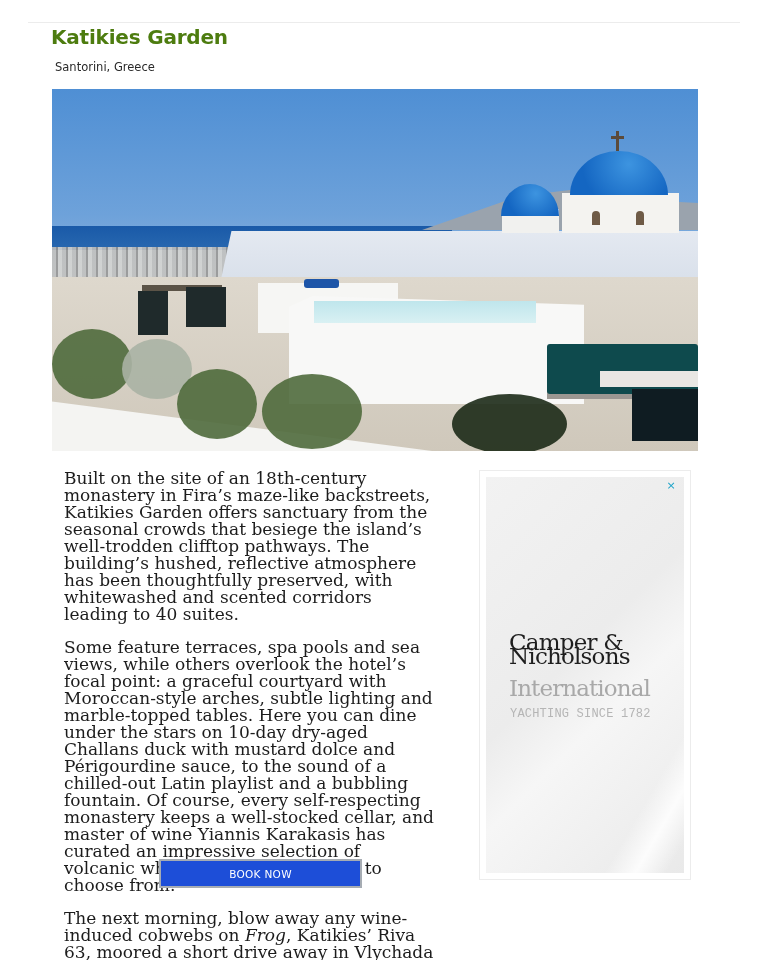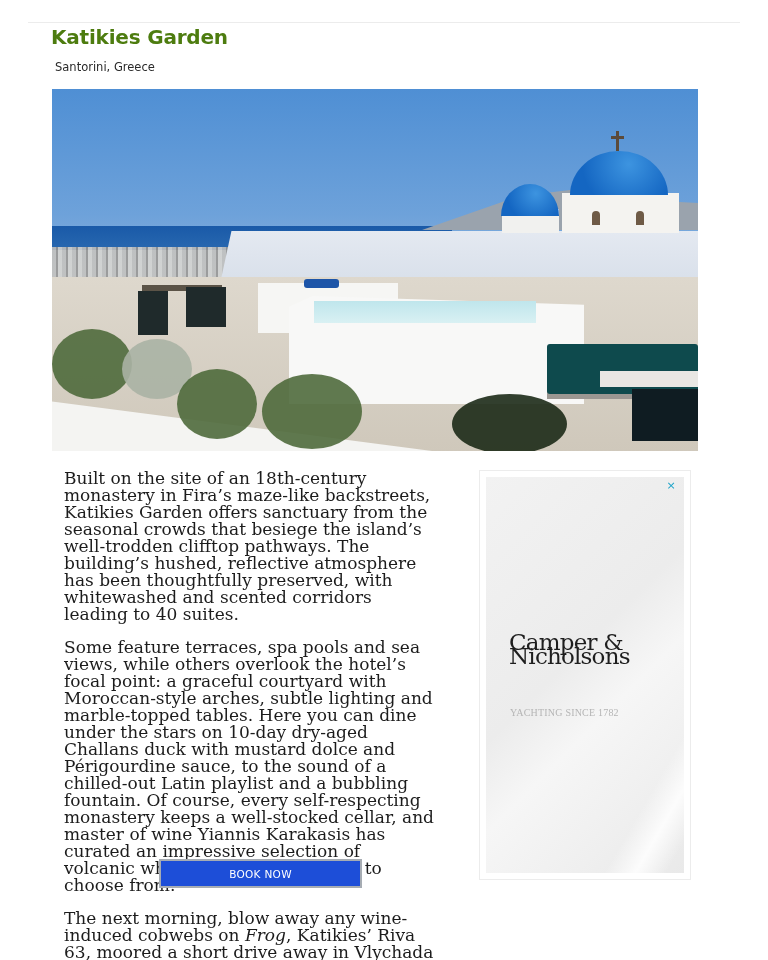--- a/index.html
+++ b/index.html
@@ -49,21 +49,21 @@
                  font-family: "DejaVu Sans", sans-serif; font-size: 10.5px; font-weight: normal; letter-spacing: 0.3px; display: flex; align-items: center; justify-content: center; cursor: pointer; padding: 0; }
 
   
   .ad-frame { position: absolute; left: 479px; top: 470px; width: 210px; height: 408px; border: 1px solid #ececec; background: #ffffff; }
   .ad-panel { position: absolute; left: 6px; top: 6px; width: 198px; height: 396px; background: linear-gradient(135deg,#f2f2f2 0%,#ececec 45%,#f6f6f6 60%,#e9e9e9 100%); overflow: hidden; }
   .ad-sheen { position: absolute; left: 90px; top: 230px; width: 160px; height: 260px; background: linear-gradient(120deg, rgba(255,255,255,0) 40%, rgba(255,255,255,.85) 50%, rgba(255,255,255,0) 60%); }
   .ad-close { position: absolute; right: 8px; top: 4px; width: 10px; height: 10px; color: #1fa4c9; font-size: 11px; line-height: 10px; text-align: center; font-family: "DejaVu Sans", sans-serif; cursor: pointer; }
   .ad-brand-1 { position: absolute; left: 23px; top: 154px; font-family: "DejaVu Serif", serif; font-size: 23px; color: #1e1e1e; line-height: 22px; letter-spacing: -0.8px; }
   .ad-brand-2 { position: absolute; left: 23px; top: 168px; font-family: "DejaVu Serif", serif; font-size: 23px; color: #1e1e1e; line-height: 22px; letter-spacing: -0.8px; }
   .ad-brand-3 { position: absolute; left: 23px; top: 199px; font-family: "DejaVu Serif", serif; font-size: 23px; color: #a8a8a8; line-height: 24px; letter-spacing: -0.9px; }
-  .ad-tagline { position: absolute; left: 24px; top: 230px; font-family: Liberation Serif, serif; font-size: 10px; color: #b5b5b5; letter-spacing: 0.2px; }
+  .ad-tagline { position: absolute; left: 24px; top: 230px; font-family: Liberation Mono, monospace; font-size: 12px; color: #b5b5b5; letter-spacing: 0.2px; }
 </style>
 </head>
 <body>
 
 <div class="top-divider"></div>
 
 <h1 class="title">Katikies Garden</h1>
 <p class="subtitle">Santorini, Greece</p>
 
 <div class="hero" title="Rooftop terrace with plunge pool, planters and blue-domed churches under a clear sky">
@@ -106,15 +106,16 @@
 </div>
 
 <button class="book-button">BOOK NOW</button>
 
 <div class="ad-frame">
   <div class="ad-panel">
     <div class="ad-sheen"></div>
     <div class="ad-close">×</div>
     <div class="ad-brand-1">Camper &amp;</div>
     <div class="ad-brand-2">Nicholsons</div>
+    <div class="ad-brand-3">International</div>
     <div class="ad-tagline">YACHTING SINCE 1782</div>
   </div>
 </div>
 
 </body></html>

